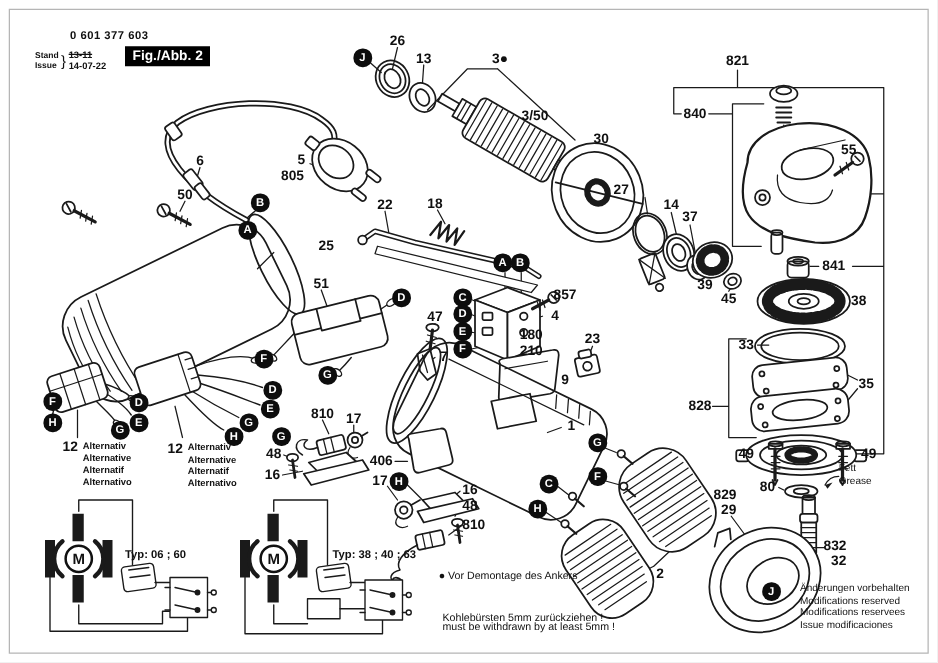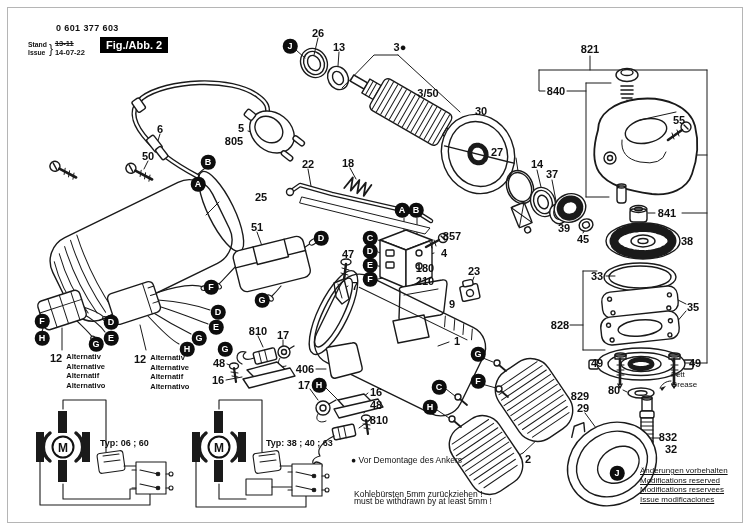--- a/index.html
+++ b/index.html
@@ -26,21 +26,21 @@
   #stand-issue .dates{font:bold 7.5px/8.5px "Liberation Sans",sans-serif;}
   #stand-issue .old{text-decoration:line-through;margin-top:44px;}
   #fig-box{left:100px;top:37px;background:#000;color:#fff;
       font:bold 11px "Liberation Sans",sans-serif;padding:2px 6px;}
   #title{left:424px;top:30px;font:bold 15px "Liberation Sans",sans-serif;}
   .warn{font:8.5px "Liberation Sans",sans-serif;}
   #warn1{left:330px;top:455px;margin-left:21px;}
   #warn2{left:354px;top:468px;margin-top:21px;}
   #warn3{left:354px;top:483px;}
   #warn4{left:354px;top:496px;}
-  #revisions{left:640px;top:466px;font:8px/9.6px "Liberation Sans",sans-serif;text-decoration:underline;}
+  #revisions{left:640px;top:466px;font:8px/9.6px "Liberation Sans",sans-serif;}
   .typ{font:bold 9px "Liberation Sans",sans-serif;}
   #typ1{left:100px;top:438px;}
   #typ2{left:266px;top:438px;}
   #fett{left:671px;top:370px;font:8px/9.5px "Liberation Sans",sans-serif;}
 </style>
 </head>
 <body>
 
 <div id="stage">
   <div id="frame"></div>

